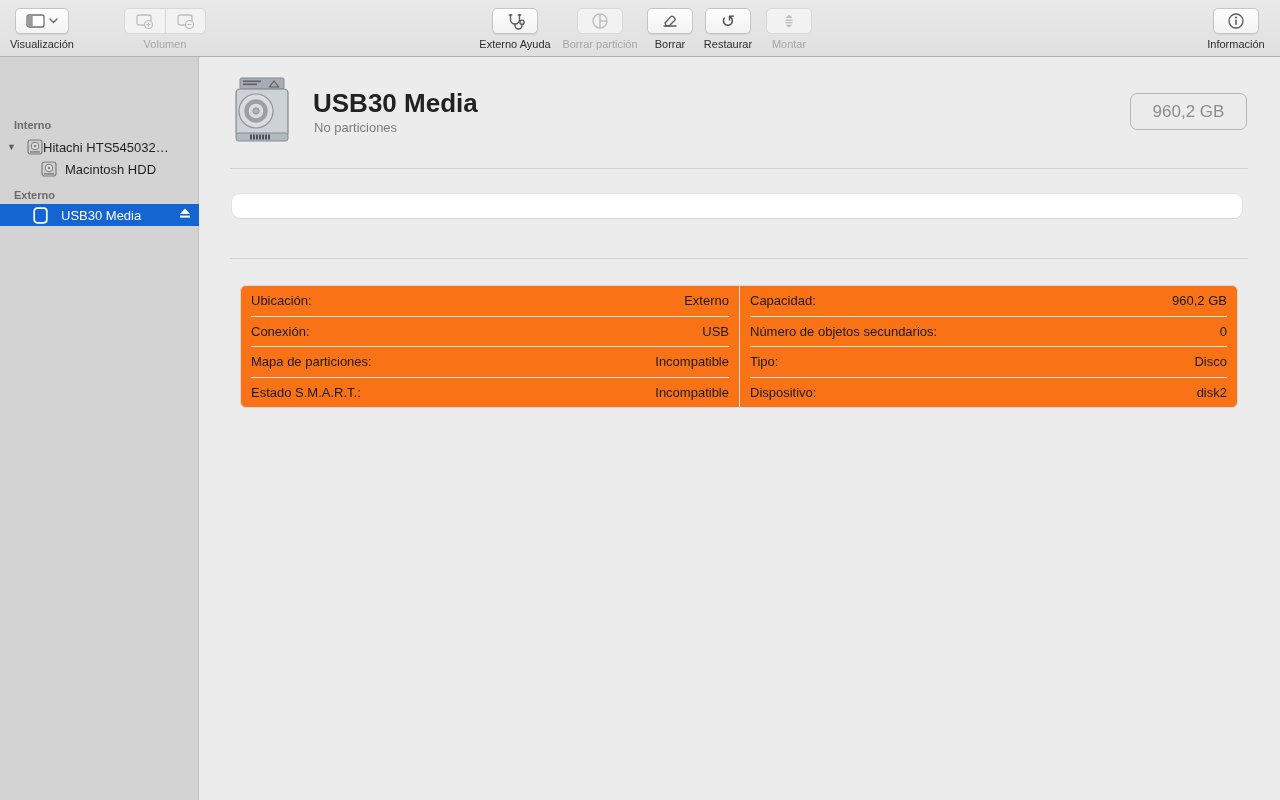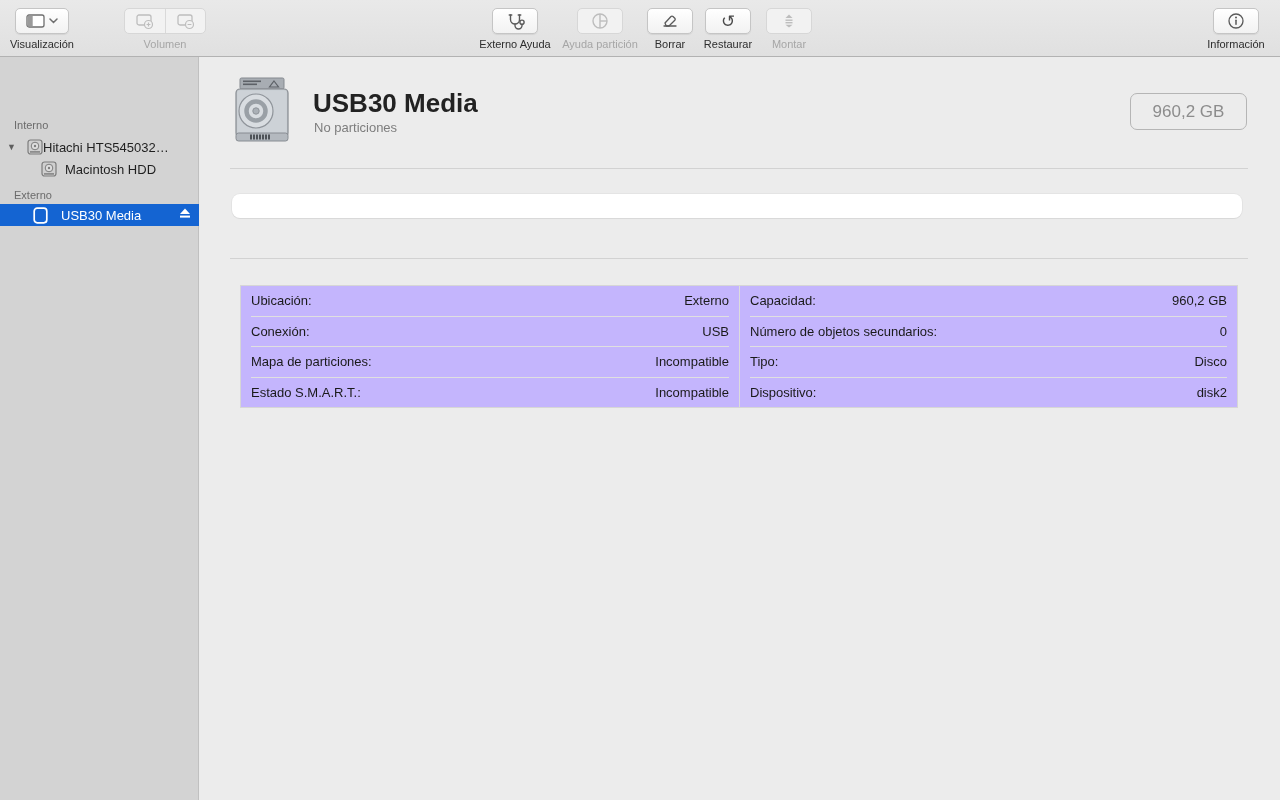--- a/index.html
+++ b/index.html
@@ -21,21 +21,21 @@
   .tlabel.disabled { color:#a6a6a6; }
   .seg { display:flex; height:26px; border:1px solid #d7d7d7; border-radius:5px;
          background:#f2f2f2; overflow:hidden; }
   .seg .half { width:40px; display:flex; align-items:center; justify-content:center; }
   .seg .half + .half { border-left:1px solid #d9d9d9; }
   .glyph { font-size:17px; color:#4a4a4a; line-height:1; }
 
   
   .sidebar { position:absolute; left:0; top:57px; width:199px; bottom:0;
              background:#d3d3d3; border-right:1px solid #c0c0c0; }
-  .shead { position:absolute; left:14px; font-size:11px; font-weight:normal; color:#6b6b6b; }
+  .shead { position:absolute; left:14px; font-size:11px; font-weight:bold; color:#6b6b6b; }
   .srow { position:absolute; left:0; width:199px; height:20px;
           display:flex; align-items:center; font-size:13px; color:#1f1f1f; }
   .srow.selected { height:22px; background:var(--selection,#1464d2); color:#ffffff; }
   .disclosure { position:absolute; left:7px; font-size:9px; color:#5e5e5e; }
   .eject { position:absolute; right:8px; top:3px; }
 
   
   .main { position:absolute; left:200px; top:57px; width:1080px; bottom:0; background:#ececec; }
   .hicon { position:absolute; left:34px; top:20px; }
   .htitle { position:absolute; left:113px; top:31px; font-size:26px; font-weight:bold; color:#222222; }
@@ -44,21 +44,21 @@
            border:1px solid #b5b5b5; border-radius:7px;
            display:flex; align-items:center; justify-content:center;
            font-size:17px; color:#8c8c8c; background:transparent; }
   .hr { position:absolute; left:30px; right:32px; height:1px; background:#d2d2d2; }
   .hr1 { top:111px; } .hr2 { top:201px; }
   .space-bar { position:absolute; left:32px; top:137px; width:1010px; height:24px;
                background:#ffffff; border-radius:8px;
                box-shadow:0 0 0 1px rgba(0,0,0,.03), 0 1px 1px rgba(0,0,0,.05); }
 
   .dtable { position:absolute; left:40px; top:228px; width:998px; height:123px;
-            background:#c4b5fd; border:1px solid #d6d6d6; border-radius:0;
+            background:#f97316; border:1px solid #d6d6d6; border-radius:6px;
             display:flex; overflow:hidden;justify-content:space-between; }
   .dcol { width:499px; display:flex; flex-direction:column; padding:0; }
   .dcol.right { border-left:1px solid #dcdcdc; }
   .irow { height:30px; display:flex; align-items:center; justify-content:space-between;
           padding:0 10px; font-size:13px; color:#1a1a1a; }
   .isep { height:1px; background:#e0e0e0; margin:0 10px; }
   .ival { text-align:right; }
 
   svg { display:block; }
 </style>
@@ -121,21 +121,21 @@
     </div>
 
     <div class="titem" style="left:557px; width:86px;">
       <div class="tbtn disabled">
         <svg width="18" height="18" viewBox="0 0 18 18">
           <circle cx="9" cy="9" r="7" fill="none" stroke="#bdbdbd" stroke-width="1.4"></circle>
           <line x1="9" y1="2" x2="9" y2="16" stroke="#bdbdbd" stroke-width="1.4"></line>
           <line x1="9" y1="9" x2="16" y2="9" stroke="#bdbdbd" stroke-width="1.4"></line>
         </svg>
       </div>
-      <div class="tlabel disabled">Ayuda partición</div>
+      <div class="tlabel disabled">Borrar partición</div>
     </div>
 
     <div class="titem" style="left:645px; width:50px;">
       <div class="tbtn">
         <svg width="18" height="18" viewBox="0 0 18 18">
           <path d="M4 11 L10 4.5 a1.4 1.4 0 0 1 2 0 l1.8 1.8 a1.4 1.4 0 0 1 0 2 L8 14 H5.2 Z" fill="none" stroke="#5a5a5a" stroke-width="1.3" stroke-linejoin="round"></path>
           <line x1="3" y1="14" x2="15" y2="14" stroke="#5a5a5a" stroke-width="1.3" stroke-linecap="round"></line>
         </svg>
       </div>
       <div class="tlabel">Borrar</div>

